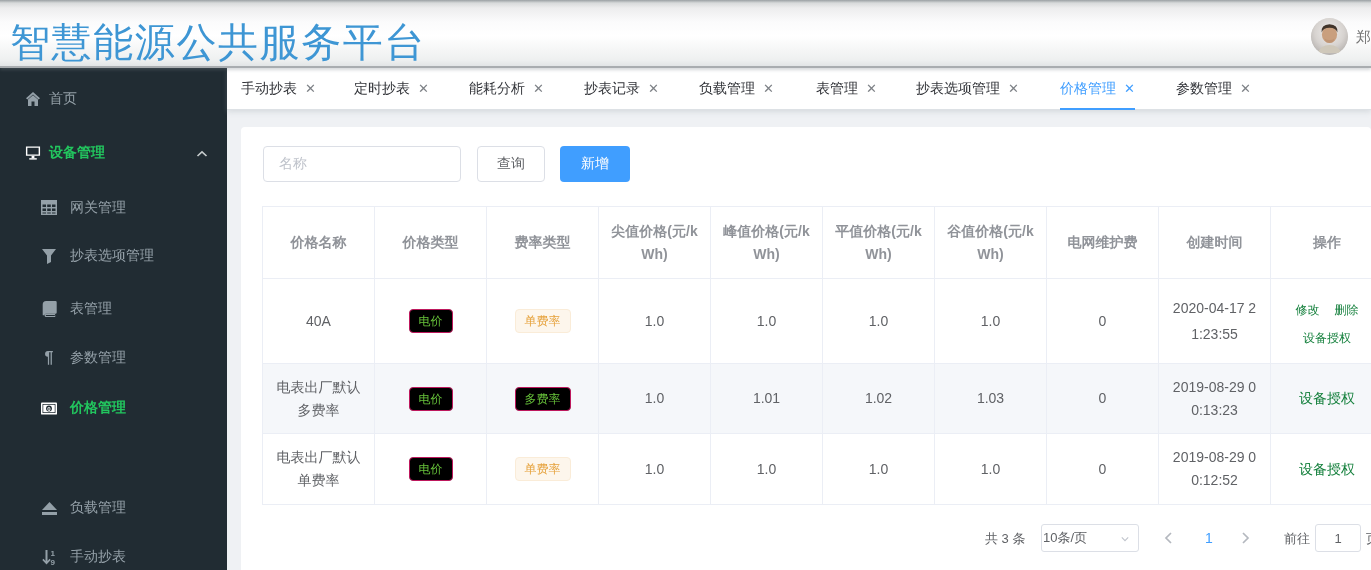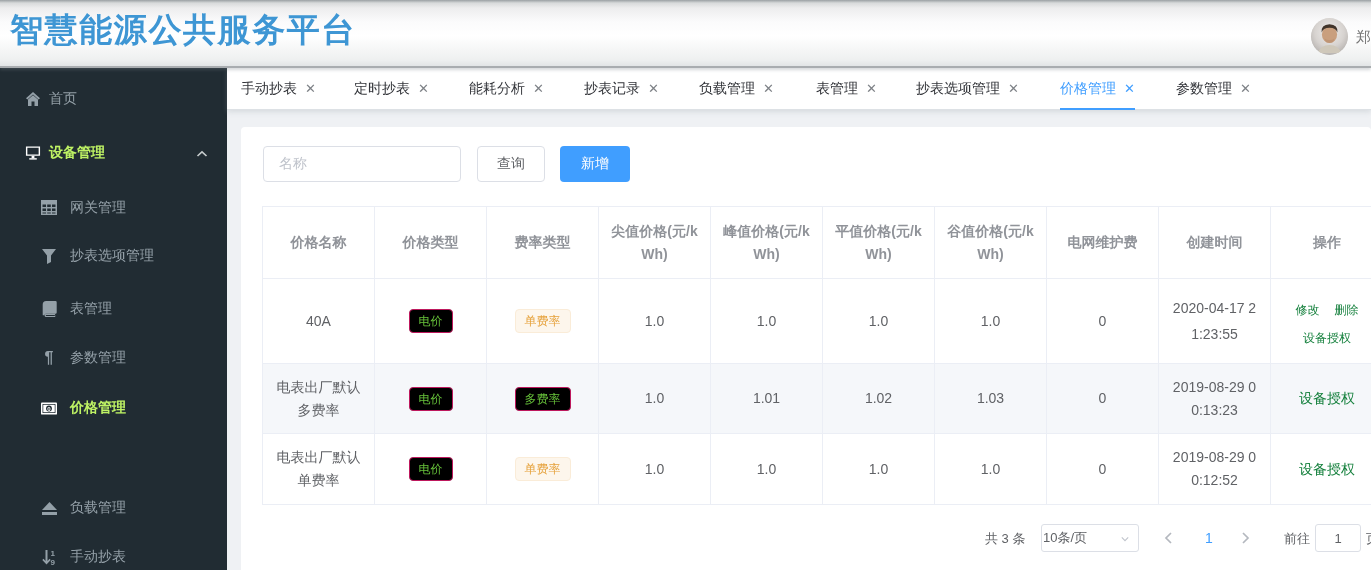--- a/index.html
+++ b/index.html
@@ -2,32 +2,32 @@
 <html lang="zh"><head>
 <meta charset="utf-8">
 <style>
 *{margin:0;padding:0;box-sizing:border-box}
 html,body{width:1371px;height:570px;overflow:hidden}
 body{position:relative;font-family:"Liberation Sans",sans-serif;background:#eff1f4}
 
 .header{position:absolute;left:0;top:0;width:1371px;height:68px;z-index:5;
 background:linear-gradient(180deg,#9aa0a3 0,#d8dadb 3px,#ededee 8px,#fbfbfc 22px,#ffffff 36px,#f5f6f6 50px,#eef0f0 60px,#e2e5e6 66px);
 border-bottom:2px solid #a9adb0;box-shadow:0 2px 3px rgba(120,130,135,.3)}
-.title{position:absolute;left:10px;top:8px;font-size:33px;font-weight:700;color:#3e96d4;letter-spacing:1.6px}
+.title{position:absolute;left:10px;top:15px;font-size:40px;font-weight:400;color:#3e96d4;letter-spacing:1.6px}
 .datetime{position:absolute;left:350px;top:28px;font-size:17.5px;font-weight:700;color:#3287cb;letter-spacing:0.4px}
 .avatar{position:absolute;left:1311px;top:18px;width:37px;height:37px;border-radius:50%;overflow:hidden;background:radial-gradient(circle at 50% 35%,#f2f1f0 0%,#dcdad8 55%,#b9b6b3 100%)}
 .uname{position:absolute;left:1356px;top:28px;font-size:15px;color:#777}
 
 .sidebar{position:absolute;left:0;top:68px;width:227px;height:504px;background:#212c33;z-index:1}
 .mi{position:absolute;left:0;width:227px;height:50px;display:flex;align-items:center;font-size:14px;color:#94a0a8}
 .mi .ic{position:absolute;left:25px;width:16px;height:16px;display:flex;align-items:center;justify-content:center}
 .mi .tx{position:absolute;left:49px}
 .mi.sub .ic{left:41px}
 .mi.sub .tx{left:70px}
-.mi.on{color:#bef264;font-weight:700}
+.mi.on{color:#22c55e;font-weight:700}
 .mi .arrow{position:absolute;left:196px}
 
 .tabbar{position:absolute;left:227px;top:68px;width:1144px;height:42px;background:#fff;border-bottom:1px solid #dde1e5;z-index:2;box-shadow:0 2px 5px rgba(150,160,170,.28)}
 .tab{position:absolute;top:0;height:41px;display:flex;align-items:center;font-size:14px;color:#33353a;white-space:nowrap}
 .tab .x{margin-left:8px;font-size:13px;color:#7d8186}
 .tab.act{color:#409eff}
 .tab.act .x{color:#409eff}
 .tab.act:after{content:"";position:absolute;left:0;right:0;bottom:-1px;height:2px;background:#409eff}
 
 .panel{position:absolute;left:241px;top:127px;width:1130px;height:443px;background:#fff;border-radius:4px 4px 0 0}

